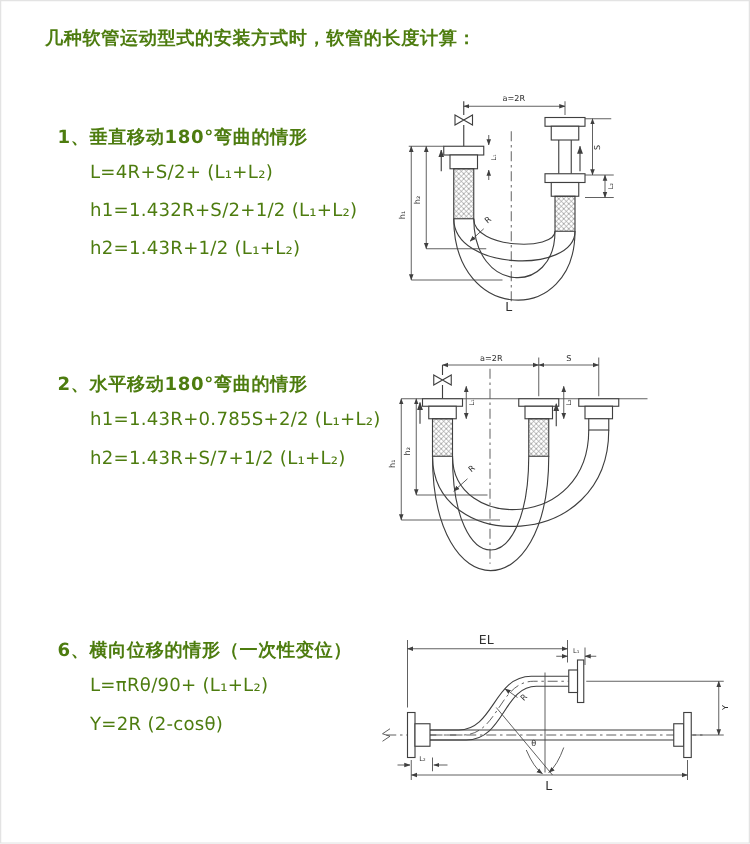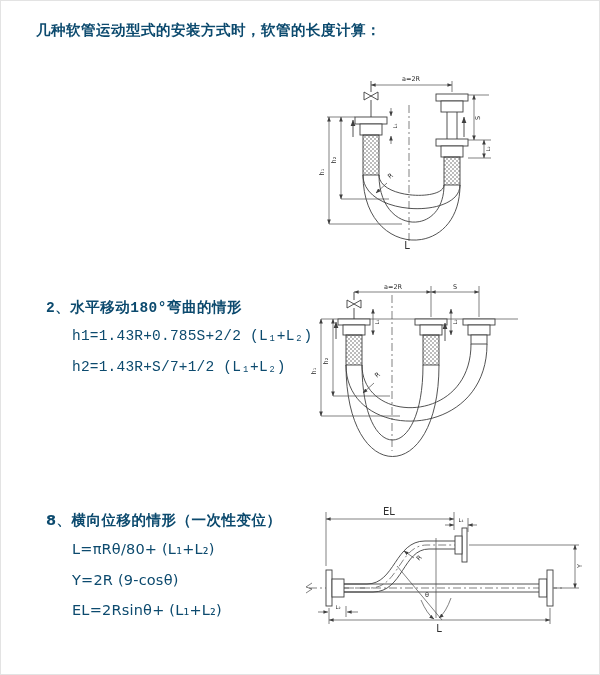--- a/index.html
+++ b/index.html
@@ -1,58 +1,63 @@
 <!DOCTYPE html>
 <html><head>
 <meta charset="utf-8">
 <style>
   html,body{margin:0;padding:0;background:#ffffff;}
   .page{
     position:relative;width:600px;height:675px;background:#fff;
     border:1px solid #e3e3e3;box-sizing:border-box;overflow:hidden;
-    font-family:"DejaVu Sans","Liberation Sans",sans-serif;color:#0c4a6e;
+    font-family:"DejaVu Sans","Liberation Sans",sans-serif;color:#4d7c0f;
   }
   .title{
     position:absolute;left:35px;top:20px;font-size:14.5px;font-weight:600;
     letter-spacing:.5px;white-space:nowrap;
   }
   .section{position:absolute;left:45px;}
   .section h3{margin:0 0 4px 0;font-size:14.5px;font-weight:600;letter-spacing:.5px;}
   .section p{margin:0 0 0 26px;line-height:30.5px;font-size:14.5px;font-weight:400;
     letter-spacing:.2px;white-space:nowrap;}
-  #sec1{top:99px;} #sec2{top:297px;font-family:Liberation Mono, monospace;} #sec3{top:510px;}
+  #sec1{top:99px;} #sec2{top:297px;} #sec3{top:510px;}
   .diagram{position:absolute;}
   #dia1{left:306px;top:66px;} #dia2{left:304px;top:278px;} #dia3{left:298px;top:497px;}
   svg .ln{stroke:#3f3f3f;stroke-width:.9;fill:none;}
   svg .thin{stroke:#4a4a4a;stroke-width:.7;fill:none;}
   svg .cl{stroke:#4a4a4a;stroke-width:.7;fill:none;stroke-dasharray:8 3 2 3;}
   svg .part{stroke:#3f3f3f;stroke-width:.9;fill:#ffffff;}
   svg .lbl{fill:#2f2f2f;stroke:none;font-family:"DejaVu Sans",sans-serif;font-size:6.5px;}
   svg .lbl-big{fill:#2f2f2f;stroke:none;font-family:"DejaVu Sans",sans-serif;font-size:10px;}
   svg .lbl-sm{fill:#2f2f2f;stroke:none;font-family:"DejaVu Sans",sans-serif;font-size:5.3px;}
 </style>
 </head>
 <body>
 
 <div class="page">
 
   <div class="title">几种软管运动型式的安装方式时，软管的长度计算：</div>
 
+  <div class="section" id="sec1">
+    <h3>1、垂直移动180°弯曲的情形</h3>
+    <p>L=4R+S/2+ (L₁+L₂)</p>
+    <p>h1=1.432R+S/2+1/2 (L₁+L₂)</p>
+    <p>h2=1.43R+1/2 (L₁+L₂)</p>
+  </div>
 
   <div class="section" id="sec2">
     <h3>2、水平移动180°弯曲的情形</h3>
     <p>h1=1.43R+0.785S+2/2 (L₁+L₂)</p>
     <p>h2=1.43R+S/7+1/2 (L₁+L₂)</p>
   </div>
 
   <div class="section" id="sec3">
-    <h3>8、横向位移的情形（一次性变位）</h3>
-    <p>L=πRθ/80+ (L₁+L₂)</p>
-    <p>Y=2R (9-cosθ)</p>
-    <p>EL=2Rsinθ+ (L₁+L₂)</p>
+    <h3>6、横向位移的情形（一次性变位）</h3>
+    <p>L=πRθ/90+ (L₁+L₂)</p>
+    <p>Y=2R (2-cosθ)</p>
   </div>
 
   <div class="diagram" id="dia1">
   <svg width="230" height="190" viewBox="0 0 230 190">
     <defs>
       <pattern id="h1p" patternUnits="userSpaceOnUse" width="4" height="4">
         <path d="M0,0 L4,4 M4,0 L0,4" stroke="#6a6a6a" stroke-width="0.45"></path>
       </pattern>
       <marker id="m1" viewBox="0 0 8 8" refX="7.5" refY="4" markerWidth="7" markerHeight="7" orient="auto-start-reverse">
         <path d="M0,1 L8,4 L0,7 Z" fill="#3f3f3f"></path>

